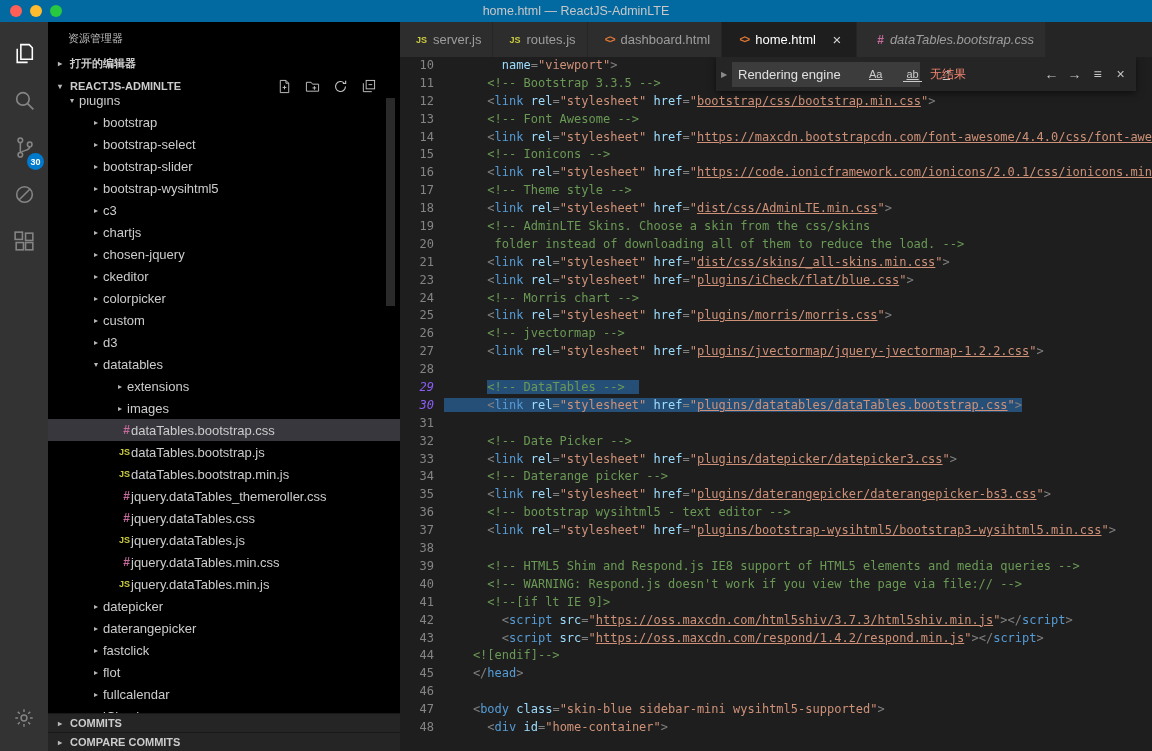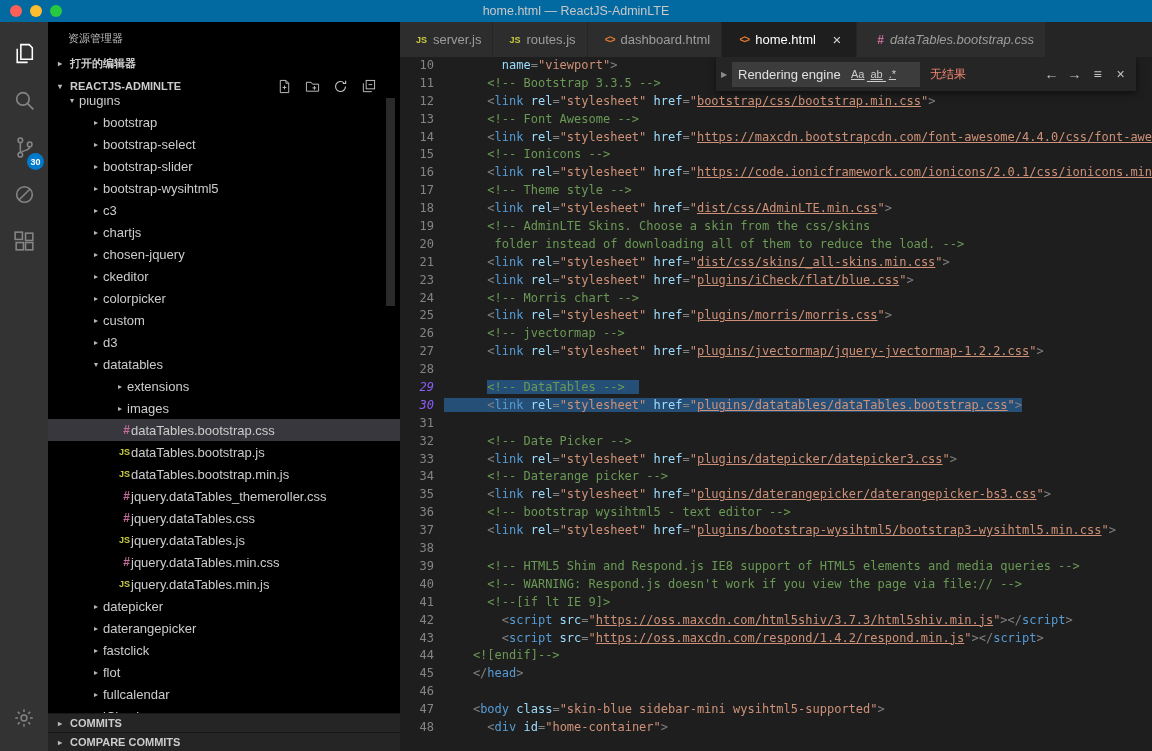--- a/index.html
+++ b/index.html
@@ -94,21 +94,21 @@
   
   .find {
     position:absolute; top:0; right:16px; width:420px; height:34px; z-index:10;
     background:#252526; box-shadow:0 2px 7px rgba(0,0,0,.55);
     display:flex; align-items:center; padding-right:4px;
   }
   .find-toggle { width:16px; height:100%; display:flex; align-items:center; justify-content:center; color:#8a8a8a; font-size:8px; }
   .find-input-box { display:flex; align-items:center; background:#3c3c3c; height:25px; width:188px; padding:0 3px 0 6px; }
   .find-input { background:transparent; border:none; outline:none; color:#e0e0e0; font-size:13px; width:110px;
     font-family:"Liberation Sans",sans-serif; padding:0; }
-  .find-opt { color:#cccccc; font-size:11px; padding:1px 3px; margin-left:0;text-decoration:underline; }
+  .find-opt { color:#cccccc; font-size:11px; padding:1px 3px; margin-left:18px;text-decoration:underline; }
   .find-opt.ww { border-bottom:1px solid #cccccc; }
   .find-results { color:#f48771; font-size:12px; margin-left:10px; white-space:nowrap; }
   .find-btn { width:23px; height:23px; display:flex; align-items:center; justify-content:center; color:#c5c5c5; font-size:14px; }
   .find-btn.first { margin-left:auto; }
 </style>
 </head>
 <body>
 
 <div class="window">
 

